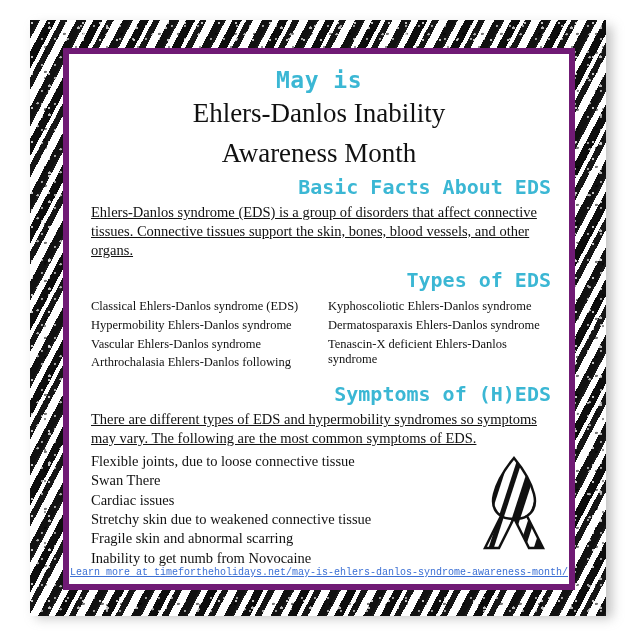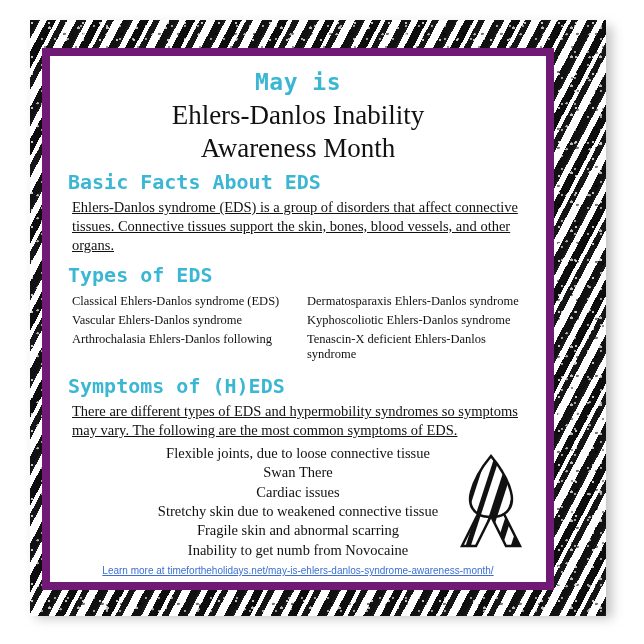--- a/index.html
+++ b/index.html
@@ -86,26 +86,26 @@
       radial-gradient(circle at 81% 73%, rgba(0,0,0,0.6) 0 1.2px, transparent 1.4px),
       radial-gradient(circle at 48% 88%, rgba(0,0,0,0.5) 0 1.1px, transparent 1.3px),
       radial-gradient(circle at 91% 44%, rgba(255,255,255,0.7) 0 1px, transparent 1.2px);
     background-size: 17px 17px, 23px 23px, 29px 29px, 19px 19px, 31px 31px, 13px 13px;
     opacity: 0.9;
   }
 
   
   .content-panel {
     position: absolute;
-    left: 12px;
+    left: 33px;
     top: 28px;
     width: 512px;
     height: 542px;
     background: #ffffff;
-    border: 8px solid #701a75;
+    border: 6px solid #701a75;
     box-sizing: border-box;
   }
 
   .content-inner {
     position: absolute;
     left: 0;
     top: 0;
     width: 100%;
     height: 100%;
     padding: 10px 18px 6px 18px;
@@ -125,24 +125,24 @@
   }
   .main-title {
     text-align: center;
     color: #111111;
     font-family: "Liberation Serif", serif;
     font-size: 27px;
     line-height: 1.2;
     margin-top: 4px;
     margin-bottom: 2px;
   }
-  .main-title .line2 { display: block; }
+  .main-title .line2 { display: block; margin-top: 7px; }
 
   .section-head {
-    text-align: left;
+    text-align: right;
     color: #3bb7d4;
     font-family: "DejaVu Sans Mono", monospace;
     font-weight: bold;
     font-size: 20px;
     margin: 6px 0 4px 0;
     letter-spacing: 0px;
   }
   .section-head.small-gap { margin-top: 8px; }
 
   .body-para {
@@ -167,37 +167,36 @@
   .types-col .type-item {
     color: #111111;
     font-family: "Liberation Serif", serif;
     font-size: 12.5px;
     line-height: 1.25;
     margin-bottom: 3px;
   }
 
   .symptoms-list {
     margin: 4px 4px 0 4px;
-    text-align: center;
   }
   .symptoms-list .symptom-item {
     color: #111111;
     font-family: "Liberation Serif", serif;
     font-size: 14.5px;
     line-height: 1.33;
   }
 
   .footer-link {
     position: absolute;
     left: 0;
     right: 0;
     bottom: 6px;
     text-align: center;
     color: #3b6fd4;
-    font-family: Liberation Sans, sans-serif;
+    font-family: Liberation Mono, monospace;
     font-size: 10px;
     text-decoration: underline;
   }
 
   
   .ribbon {
     position: absolute;
     right: 18px;
     bottom: 34px;
     width: 74px;
@@ -229,26 +228,27 @@
 
         <div class="section-head">Basic Facts About EDS</div>
 
         <div class="body-para">Ehlers-Danlos syndrome (EDS) is a group of disorders that affect connective tissues. Connective tissues support the skin, bones, blood vessels, and other organs.</div>
 
         <div class="section-head small-gap">Types of EDS</div>
 
         <div class="types-grid">
           <div class="types-col">
             <div class="type-item">Classical Ehlers-Danlos syndrome (EDS)</div>
+            <div class="type-item">Hypermobility Ehlers-Danlos syndrome</div>
             <div class="type-item">Vascular Ehlers-Danlos syndrome</div>
             <div class="type-item">Arthrochalasia Ehlers-Danlos following</div>
           </div>
           <div class="types-col">
+            <div class="type-item">Kyphoscoliotic Ehlers-Danlos syndrome</div>
             <div class="type-item">Dermatosparaxis Ehlers-Danlos syndrome</div>
-            <div class="type-item">Kyphoscoliotic Ehlers-Danlos syndrome</div>
             <div class="type-item">Tenascin-X deficient Ehlers-Danlos syndrome</div>
           </div>
         </div>
 
         <div class="section-head small-gap">Symptoms of (H)EDS</div>
 
         <div class="body-para">There are different types of EDS and hypermobility syndromes so symptoms may vary. The following are the most common symptoms of EDS.</div>
 
         <div class="symptoms-list">
           <div class="symptom-item">Flexible joints, due to loose connective tissue</div>

